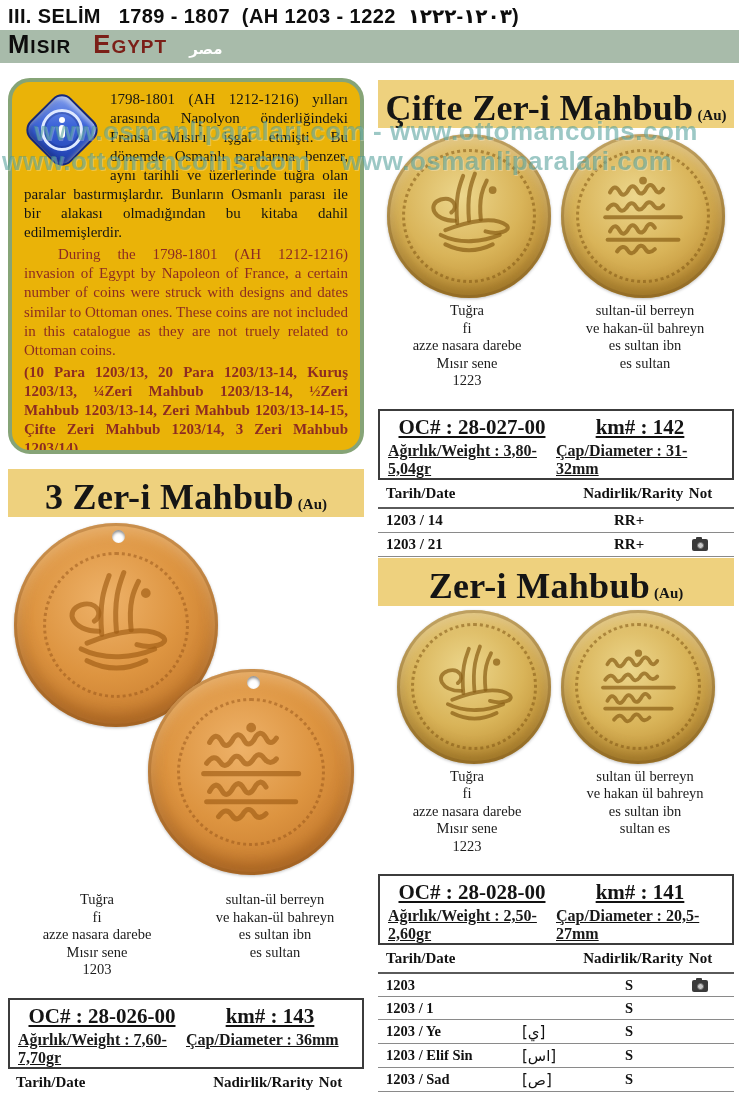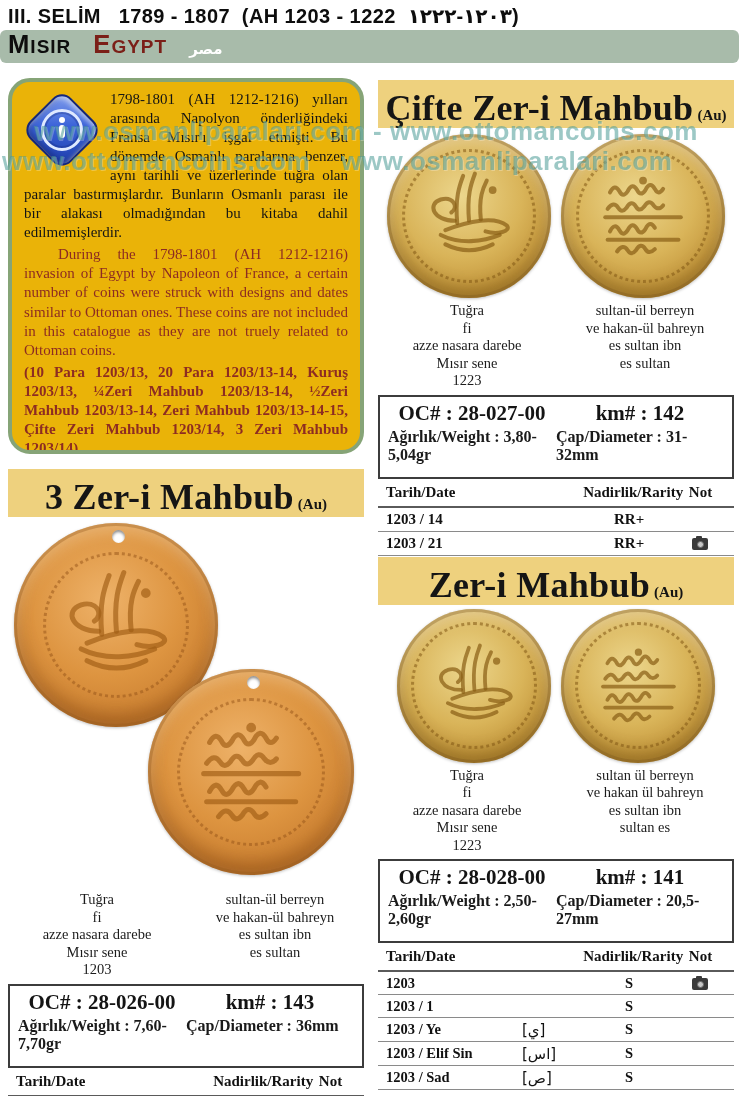--- a/index.html
+++ b/index.html
@@ -10,21 +10,21 @@
   
   .page-title {
     position:absolute; top:4px; left:8px;
     font-family:"Liberation Sans","DejaVu Sans",sans-serif;
     font-weight:bold; font-size:20px; letter-spacing:.4px; white-space:pre; color:#0d0d0d;
   }
   .banner {
     position:absolute; top:30px; left:0; width:739px; height:33px;
     background:#a8bbaa; display:flex; align-items:flex-end; box-sizing:border-box;
     padding:0 0 4px 8px; gap:22px;
-    font-family:"Liberation Sans","DejaVu Sans",sans-serif; font-weight:bold;border-radius:6px;
+    font-family:"Liberation Sans","DejaVu Sans",sans-serif; font-weight:bold;
   }
   .caps { display:inline-block; font-size:19px; letter-spacing:1px; }
   .caps::first-letter { font-size:1.35em; }
   .banner .misir { color:#0d0d0d; }
   .banner .egypt { color:#7b1f18; }
   .banner .arabic-name { color:#fff; font-family:"DejaVu Sans",sans-serif; font-size:15px; font-weight:bold; padding-bottom:1px; }
 
   
   .wm {
     position:absolute; z-index:40; pointer-events:none; white-space:pre;
@@ -98,21 +98,21 @@
   .coins-3zeri { position:relative; height:370px; }
   .c3a { position:absolute; left:6px;  top:6px;   width:204px; height:204px; }
   .c3b { position:absolute; left:140px; top:152px; width:206px; height:206px; z-index:2; }
 
   
   .captions { display:flex; margin-top:4px; }
   .cap { flex:1; text-align:center; font-size:14.5px; line-height:17.5px; color:#1c1c1c; }
   .cap div { white-space:nowrap; }
 
   
-  .spec { border:2px solid #3c3c3c; margin-top:5px; padding:4px 8px 13px; }
+  .spec { border:2px solid #3c3c3c; margin-top:19px; padding:4px 8px 0;text-decoration:underline; }
   .spec-top { display:flex; }
   .spec-top span { flex:1; text-align:center; font-weight:bold; font-size:21px; color:#141414; }
   .spec-bottom { display:flex; margin-top:2px; font-weight:bold; font-size:16px; color:#1a1a1a; }
   .spec-bottom span { flex:1; }
   .thead { display:flex; align-items:center; padding:4px 8px 5px; border-bottom:2px solid #5a5a5a;
     font-weight:bold; font-size:15px; margin-top:1px; }
   .trow  { display:flex; align-items:center; padding:3px 8px 3px; border-bottom:1.5px solid #8a8a8a;
     font-weight:bold; font-size:15px; }
   .zrow  { padding:2.5px 8px; font-size:14.5px; }
   .c-date   { width:58%; }

